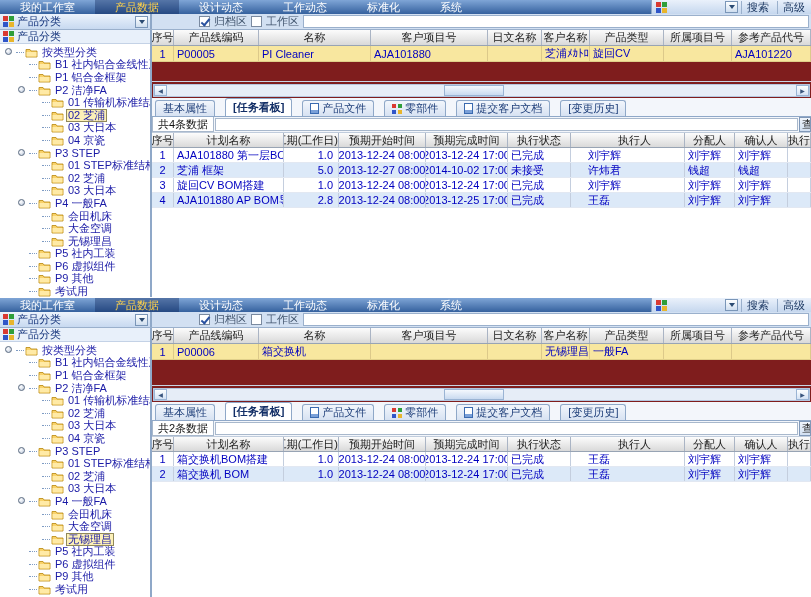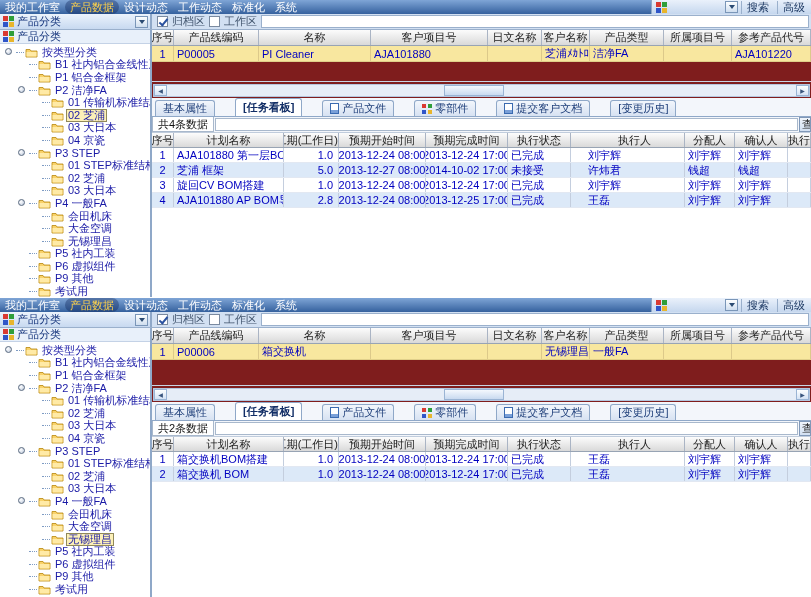--- a/index.html
+++ b/index.html
@@ -7,21 +7,21 @@
               font-family:"Liberation Sans","DejaVu Sans",sans-serif; font-size:11px; }
 
   .panel { position:relative; overflow:hidden; background:#fff; }
   .panel-top { height:297px; }
   .panel-bottom { height:300px; border-top:1px solid #fff; }
 
   
   .menubar { height:14px; background:linear-gradient(#7fa5d6,#35619e);
              display:flex; align-items:stretch; color:#fff; overflow:hidden; }
   .menus { display:flex; align-items:center; }
-  .menu-item { padding:0 5px; line-height:14px; white-space:nowrap; cursor:default;border-radius:7px; }
+  .menu-item { padding:0 20px; line-height:14px; white-space:nowrap; cursor:default; }
   .menu-item.active { color:#ffd24a; background:rgba(10,30,80,.35); }
   .menu-right { margin-left:auto; display:flex; align-items:center; gap:3px;
                 background:linear-gradient(#eaf1fb,#c5d7ee); border-left:1px solid #8fa8c8;
                 padding:0 1px 0 4px; color:#223; }
   .gicon { width:11px; height:11px; display:grid; grid-template-columns:5px 5px;
            grid-template-rows:5px 5px; gap:1px; flex:0 0 auto; }
   .gicon i:nth-child(1){background:#d93a32;} .gicon i:nth-child(2){background:#2f9e3a;}
   .gicon i:nth-child(3){background:#2f55c8;} .gicon i:nth-child(4){background:#e8b52c;}
   .entity-box { width:52px; height:12px; background:#fff; border:1px solid #7a96b8;
                 line-height:10px; padding-left:1px; color:#123;margin-top:30px; }
@@ -33,21 +33,21 @@
   .mbtn { padding:0 5px; border-left:1px solid #9ab0cc; line-height:13px; white-space:nowrap;
           color:#17335e; cursor:pointer; }
 
   
   .toolbar { height:16px; display:flex; background:#d2e0f2; border-bottom:1px solid #9ab0cc; }
   .sb-head { width:152px; flex:0 0 152px; display:flex; align-items:center; gap:3px;
              padding-left:3px; background:linear-gradient(#ecf3fc,#c7d9f0);
              border-right:2px solid #8fa8c8; }
   .sb-head .ttl { color:#12327a; white-space:nowrap; }
   .sb-head .ddbtn { margin-left:auto; margin-right:2px; }
-  .filter-row { flex:1; display:flex; align-items:center; gap:4px; padding:0 2px 0 5px; }
+  .filter-row { flex:1; display:flex; align-items:center; gap:4px; padding:0 2px 0 5px;margin-left:42px; }
   .cbx { width:11px; height:11px; background:#fff; border:1px solid #7a8aa0; position:relative; flex:0 0 auto; cursor:pointer; }
   .cbx.checked::after { content:""; position:absolute; left:3px; top:0px; width:3px; height:7px;
                         border:solid #2a52a0; border-width:0 2px 2px 0; transform:rotate(40deg); }
   .cbx-lbl { color:#42556e; white-space:nowrap; }
   .filter-input { flex:1; height:13px; background:#fff; border:1px solid #9ab0cc; }
 
   
   .pbody { display:flex; height:calc(100% - 30px); overflow:hidden; }
 
   
@@ -99,21 +99,21 @@
   .hscroll { height:13px; margin:2px 1px 1px 1px; display:flex; align-items:stretch;
              background:#e6edf7; border:1px solid #b4c6de; }
   .scbtn { width:13px; flex:0 0 13px; background:linear-gradient(#fdfefe,#d4e2f4);
            border:1px solid #9ab4d4; color:#3a567e; font-size:6px; display:flex;
            align-items:center; justify-content:center; cursor:pointer; }
   .sctrack { flex:1; position:relative; }
   .scthumb { position:absolute; left:44%; top:0; width:60px; height:100%;
              background:linear-gradient(#f4f8fd,#c9daf0); border:1px solid #9ab4d4; cursor:grab; }
 
   
-  .tabs { height:19px; flex:0 0 19px; display:flex; align-items:flex-end; gap:20px;
+  .tabs { height:19px; flex:0 0 19px; display:flex; align-items:flex-end; gap:10px;
           padding-left:3px; background:#f3f6fb; border-bottom:1px solid #8fa8c8; overflow:hidden; }
   .tab { height:16px; display:flex; align-items:center; gap:3px; padding:0 7px;
          background:linear-gradient(#f2f6fc,#d7e2f2); border:1px solid #8fa8c8; border-bottom:none;
          border-radius:3px 3px 0 0; color:#1f3f7a; white-space:nowrap; cursor:pointer; }
   .tab.active { height:18px; background:#fff; font-weight:bold; color:#122e66; }
   .tico { display:none; flex:0 0 auto; }
   .tab.has-icon .tico { display:inline-block; }
   .tab.icon-doc .tico { width:9px; height:11px; background:#fff; border:1px solid #3a6ab0;
                         box-shadow:inset 0 -3px 0 #7aa0d8; }
   .tab.icon-parts .tico { width:10px; height:10px; display:grid;
@@ -435,21 +435,21 @@
             <span class="hc i7">所属项目号</span>
             <span class="hc i8">参考产品代号</span>
           </div>
         <div class="cellrow prow pt-cols">
           <span class="cell i0">1</span>
           <span class="cell i1">P00005</span>
           <span class="cell i2">PI Cleaner</span>
           <span class="cell i3">AJA101880</span>
           <span class="cell i4"></span>
           <span class="cell i5">芝浦ﾒｶﾄﾛﾆｸｽ</span>
-          <span class="cell i6">洁净FA</span>
+          <span class="cell i6">旋回CV</span>
           <span class="cell i7"></span>
           <span class="cell i8">AJA101220</span>
         </div>
       </div>
 
       <div class="hscroll">
         <span class="scbtn">◀</span>
         <span class="sctrack">
             <span class="scthumb"></span>
           </span>

